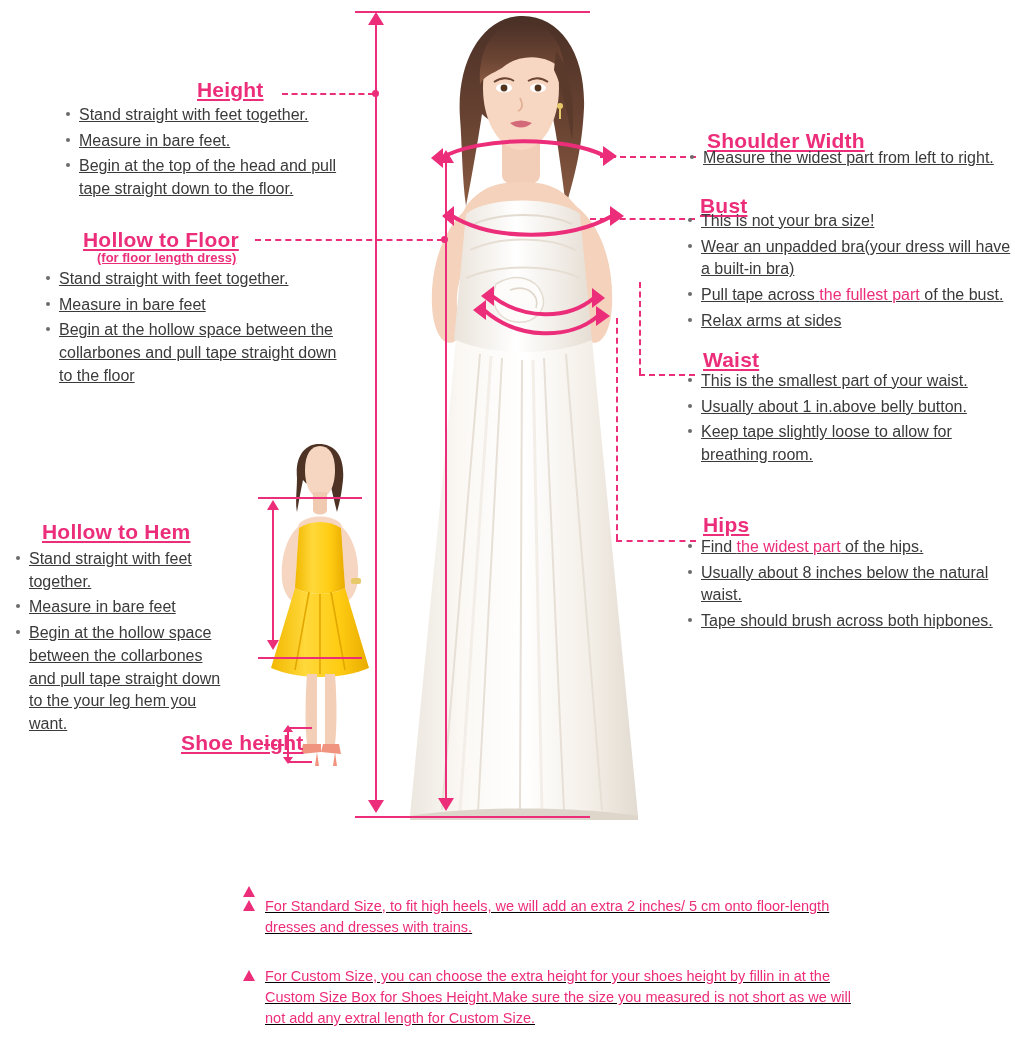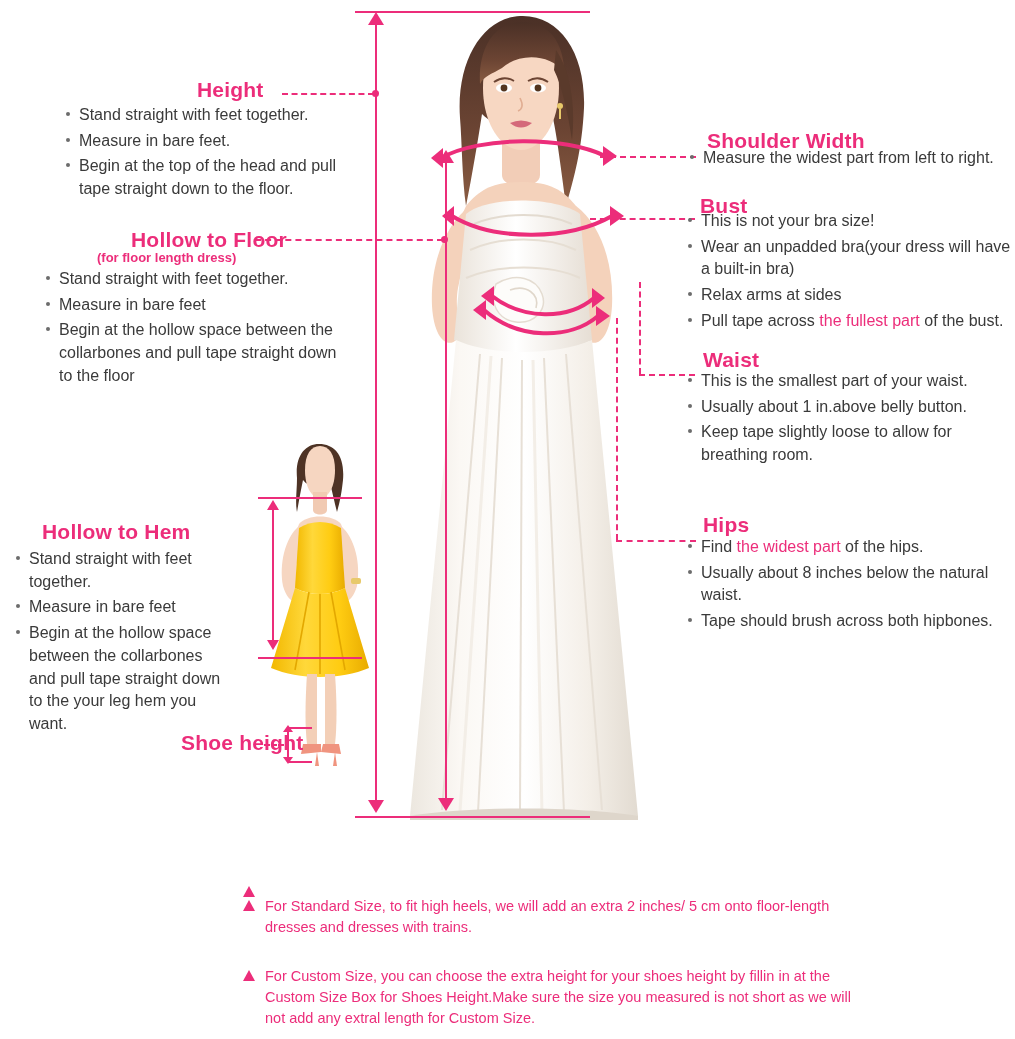--- a/index.html
+++ b/index.html
@@ -10,21 +10,21 @@
   body {
     font-family: "Liberation Sans", sans-serif;
   }
   #page {
     position: relative;
     width: 1015px;
     height: 1039px;
     background: #ffffff;
     overflow: hidden;
   }
-  .abs { position: absolute; }
+  .abs { position: absolute; text-decoration: underline; }
 
   
   .heading {
     color: #ec2d7a;
     font-weight: bold;
     font-size: 21px;
     letter-spacing: .2px;
     white-space: nowrap;
   }
   .subheading {
@@ -322,21 +322,21 @@
   </div>
   <div class="abs dashh" style="left:264px; top:744px; width:20px;"></div>
 
   <div class="abs heading" style="left:197px; top:78px;">Height</div>
   <ul class="blist abs" style="left:64px; top:104px; width:300px;">
     <li>Stand straight with feet together.</li>
     <li>Measure in bare feet.</li>
     <li>Begin at the top of the head and pull tape straight down to the floor.</li>
   </ul>
 
-  <div class="abs heading" style="left:83px; top:228px;margin-left:48px;">Hollow to Floor</div>
+  <div class="abs heading" style="left:83px; top:228px;">Hollow to Floor</div>
   <div class="abs subheading" style="left:97px; top:250px;">(for floor length dress)</div>
   <ul class="blist abs" style="left:44px; top:268px; width:300px;">
     <li>Stand straight with feet together.</li>
     <li>Measure in bare feet</li>
     <li>Begin at the hollow space between the collarbones and pull tape straight down to the floor</li>
   </ul>
 
   <div class="abs heading" style="left:42px; top:520px;">Hollow to Hem</div>
   <ul class="blist abs" style="left:14px; top:548px; width:215px;">
     <li>Stand straight with feet together.</li>
@@ -348,22 +348,22 @@
 
   <div class="abs heading" style="left:707px; top:129px;text-align:right;">Shoulder Width</div>
   <ul class="blist abs" style="left:688px; top:147px; width:320px;">
     <li>Measure the widest part from left to right.</li>
   </ul>
 
   <div class="abs heading" style="left:700px; top:194px;">Bust</div>
   <ul class="blist abs" style="left:686px; top:210px; width:325px;">
     <li>This is not your bra size!</li>
     <li>Wear an unpadded bra(your dress will have a built-in bra)</li>
+    <li>Pull tape across <span class="pinkword">the fullest part</span> of the bust.</li>
     <li>Relax arms at sides</li>
-    <li>Pull tape across <span class="pinkword">the fullest part</span> of the bust.</li>
   </ul>
 
   <div class="abs heading" style="left:703px; top:348px;">Waist</div>
   <ul class="blist abs" style="left:686px; top:370px; width:320px;">
     <li>This is the smallest part of your waist.</li>
     <li>Usually about 1 in.above belly button.</li>
     <li>Keep tape slightly loose to allow for breathing room.</li>
   </ul>
 
   <div class="abs heading" style="left:703px; top:513px;">Hips</div>

